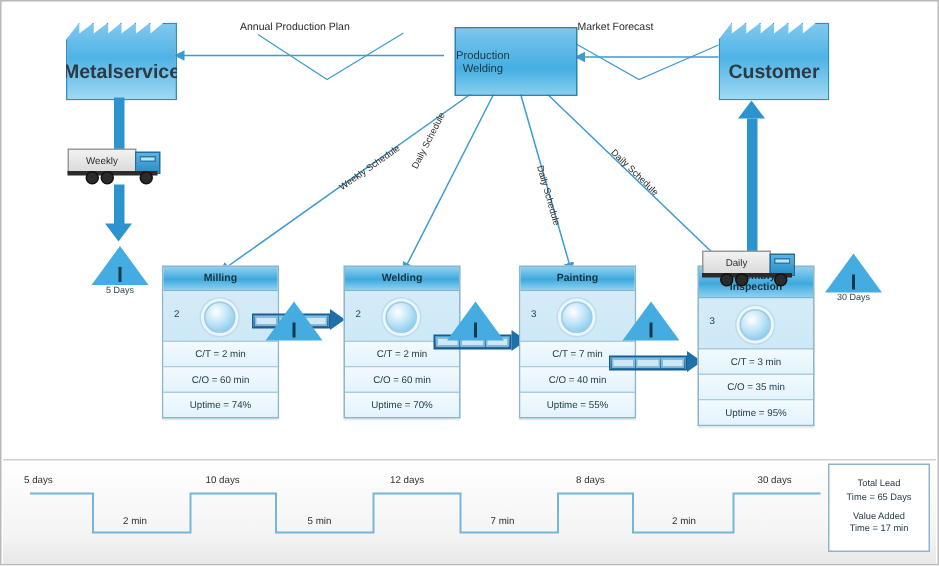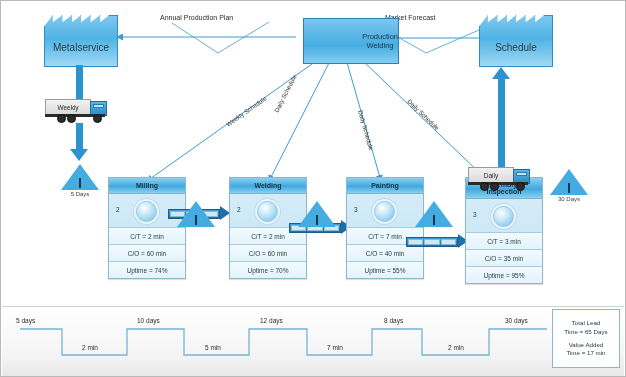--- a/index.html
+++ b/index.html
@@ -11,26 +11,26 @@
   .abs{position:absolute;}
   
   .factory{
     width:72px;height:50px;
     background:linear-gradient(180deg,#7fc8ef 0%,#4fb3e5 45%,#9fd9f3 100%);
     border:1px solid #2f8fc4;
     -webkit-clip-path:polygon(0% 22%,12% 0%,12% 14%,25% 0%,25% 14%,38% 0%,38% 14%,50% 0%,50% 14%,63% 0%,63% 14%,76% 0%,76% 14%,88% 0%,100% 0%,100% 100%,0% 100%);
     clip-path:polygon(0% 22%,12% 0%,12% 14%,25% 0%,25% 14%,38% 0%,38% 14%,50% 0%,50% 14%,63% 0%,63% 14%,76% 0%,76% 14%,88% 0%,100% 0%,100% 100%,0% 100%);
     display:flex;align-items:center;justify-content:center;
   }
-  .factory span{font-size:10px;color:#2b3a44;padding-top:14px;text-align:right;line-height:1.15;}
+  .factory span{font-size:13px;color:#2b3a44;padding-top:14px;text-align:right;line-height:1.15;font-weight:bold;}
   
   .ctrlbox{
     width:80px;height:44px;
     background:linear-gradient(180deg,#7cc6ee 0%,#45aee2 60%,#86cef0 100%);
-    border:1px solid #2b80b4;display:flex;align-items:center;justify-content:flex-end;padding-left:14px;
+    border:1px solid #2b80b4;display:flex;align-items:center;justify-content:flex-start;
   }
   .ctrlbox span{font-size:7.5px;color:#1f3540;text-align:center;line-height:1.25;}
   
   .proc{
     width:76px;
     border:1px solid #8fb7cc;background:#eaf6fc;
     box-shadow:0 1px 1px rgba(0,0,0,.12);
   }
   .proc .hdr{
     height:15px;
@@ -156,21 +156,21 @@
 
     <text class="tlabel" x="159" y="19">Annual Production Plan</text>
     <text class="tlabel" x="384" y="19">Market Forecast</text>
   </svg>
 
   <div class="abs factory" style="left:43px;top:14px;">
     <span>Metalservice</span>
   </div>
 
   <div class="abs factory" style="left:478px;top:14px;">
-    <span>Schedule</span>
+    <span>Customer</span>
   </div>
 
   <div class="abs ctrlbox" style="left:302px;top:17px;">
     <span>
       <span>Production</span><br>
       <span>Welding</span>
     </span>
   </div>
 
   <div class="abs bigarrow" style="left:75px;top:64px;width:7px;height:36px;"></div>

